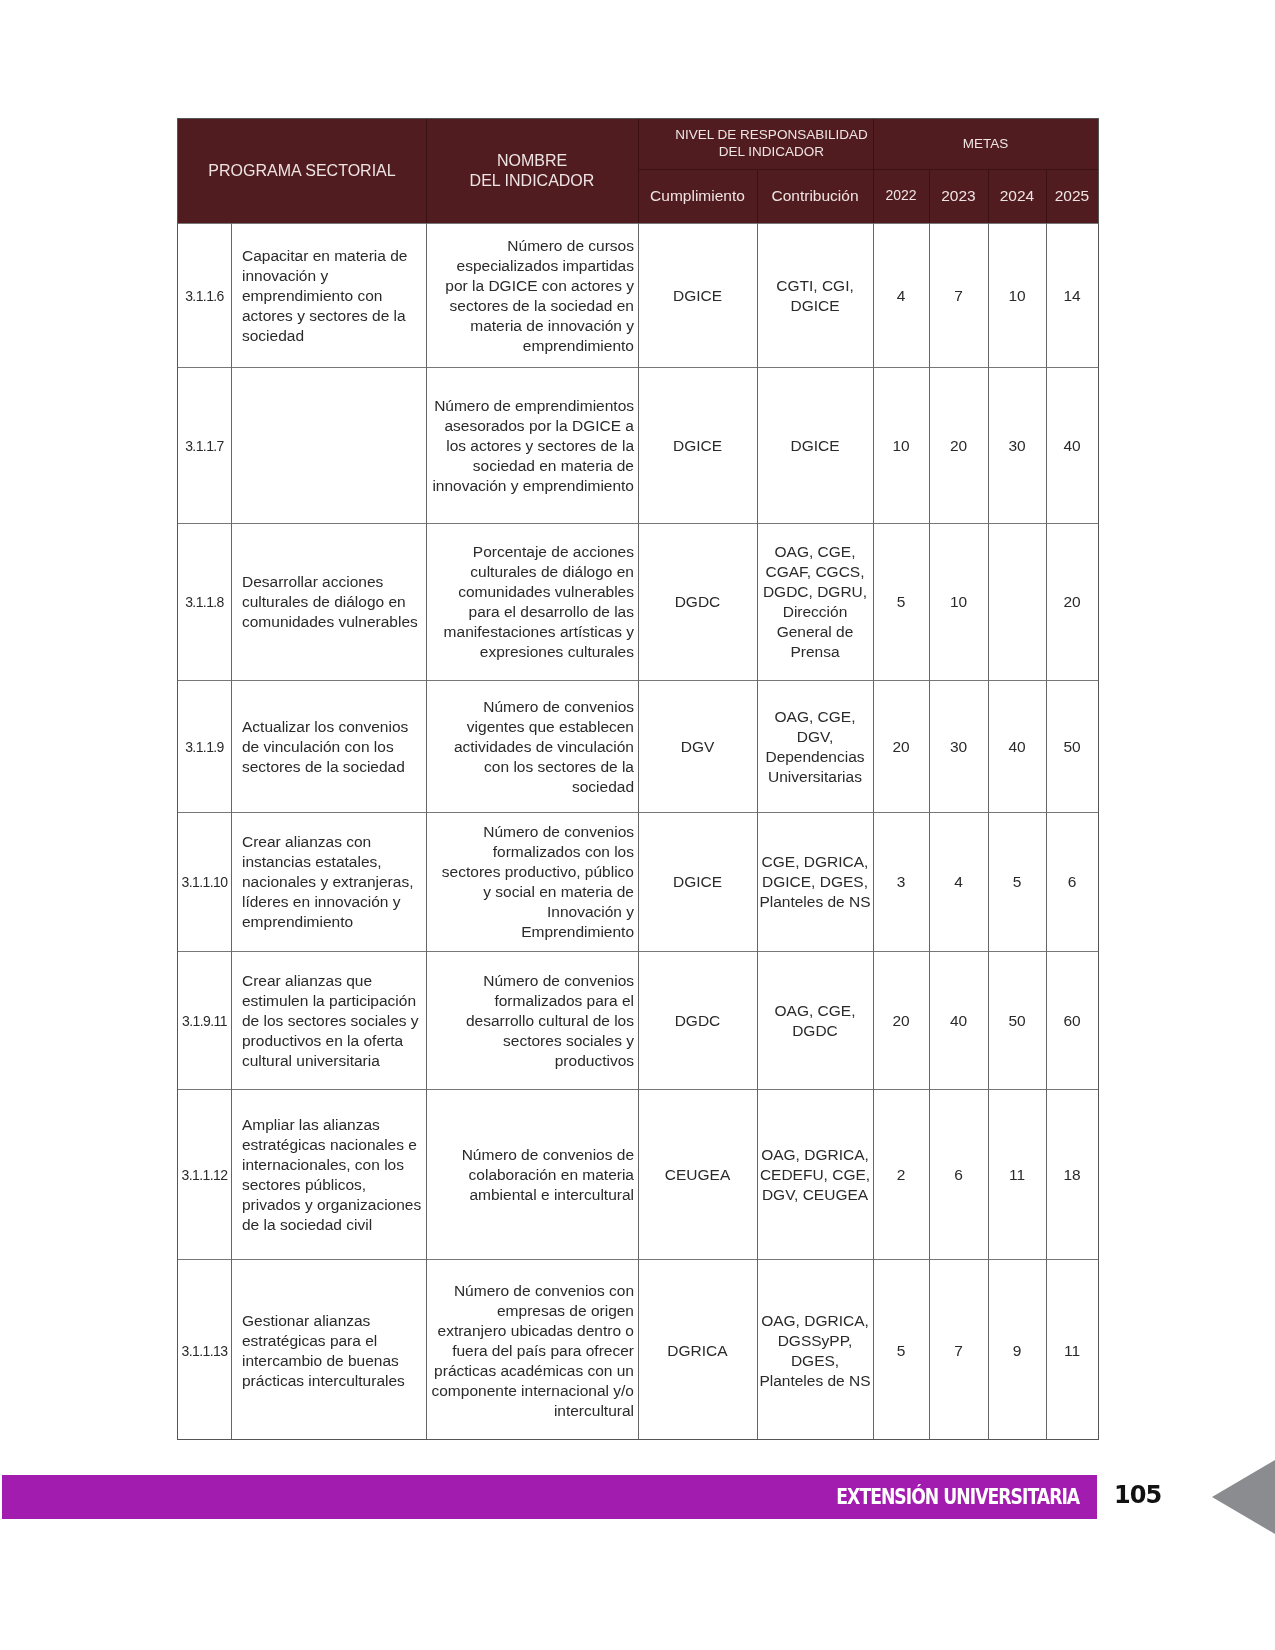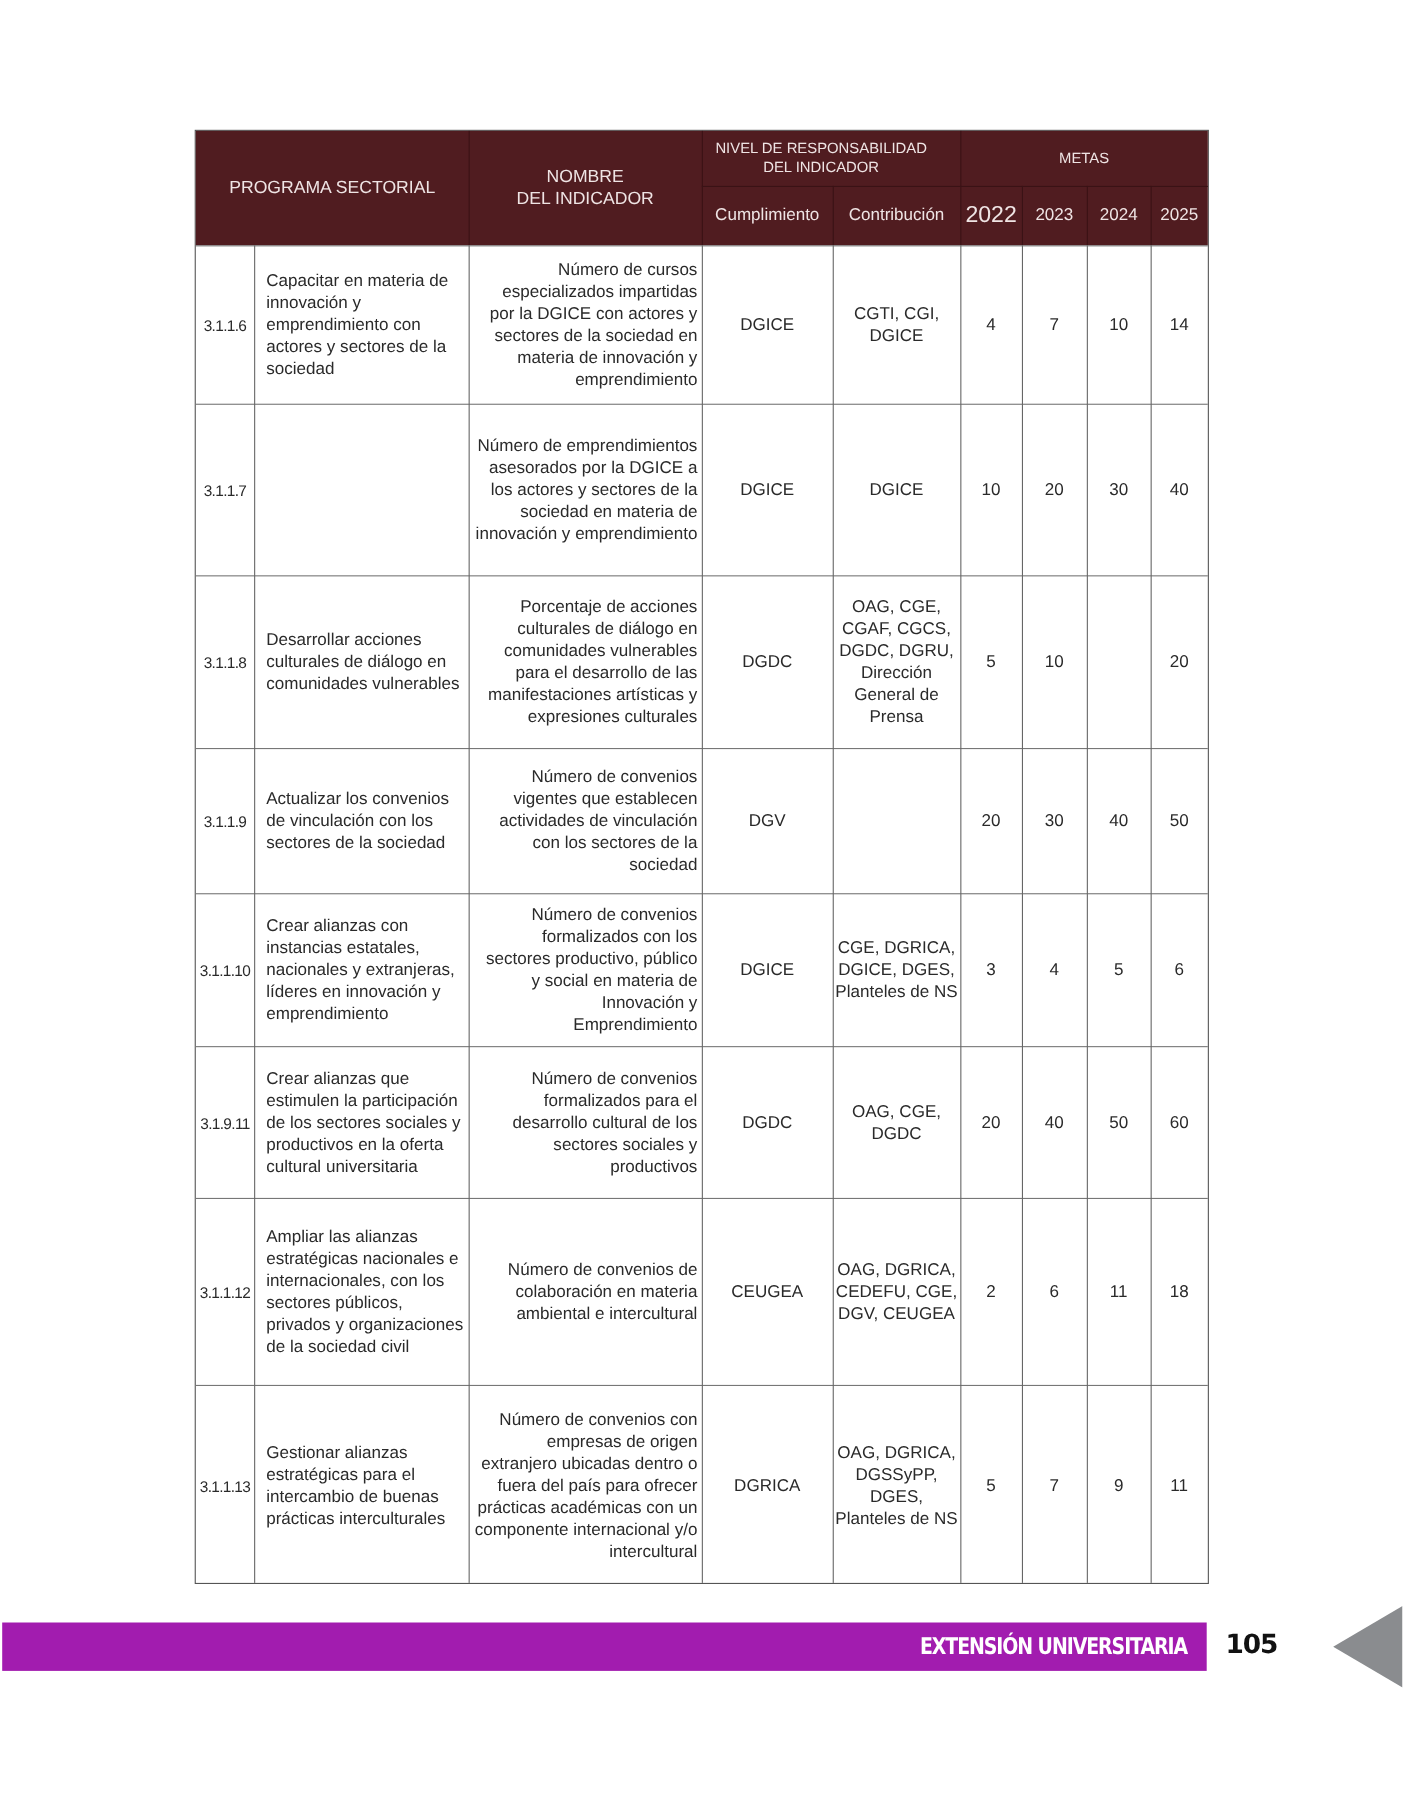--- a/index.html
+++ b/index.html
@@ -34,26 +34,26 @@
          border-top:37px solid transparent; border-bottom:37px solid transparent; border-right:63px solid #8a8c8f; }
 </style>
 </head>
 <body>
 
 <div class="tbl">
   <div class="hdr">
     <div class="hcell" style="left:0;top:0;width:248px;height:104px;font-size:16px;">PROGRAMA SECTORIAL</div>
     <div class="hcell" style="left:248px;top:0;width:212px;height:104px;font-size:16px;white-space:pre-line;">NOMBRE
 DEL INDICADOR</div>
-    <div class="hcell" style="left:451px;top:0;width:235px;height:50px;font-size:13.5px;white-space:pre-line;">NIVEL DE RESPONSABILIDAD
+    <div class="hcell" style="left:476px;top:0;width:235px;height:50px;font-size:13.5px;white-space:pre-line;">NIVEL DE RESPONSABILIDAD
 DEL INDICADOR</div>
     <div class="hcell" style="left:695px;top:0;width:225px;height:50px;font-size:13.5px;">METAS</div>
     <div class="hcell" style="left:460px;top:50px;width:119px;height:54px;font-size:15.5px;">Cumplimiento</div>
     <div class="hcell" style="left:579px;top:50px;width:116px;height:54px;font-size:15.5px;">Contribución</div>
-    <div class="hcell" style="left:695px;top:50px;width:56px;height:54px;font-size:21px;">2022</div>
+    <div class="hcell" style="left:695px;top:50px;width:56px;height:54px;font-size:14px;">2022</div>
     <div class="hcell" style="left:751px;top:50px;width:59px;height:54px;font-size:15.5px;">2023</div>
     <div class="hcell" style="left:810px;top:50px;width:58px;height:54px;font-size:15.5px;">2024</div>
     <div class="hcell" style="left:868px;top:50px;width:52px;height:54px;font-size:15.5px;">2025</div>
     <div class="hdiv" style="left:248px;top:0;width:1px;height:104px;"></div>
     <div class="hdiv" style="left:460px;top:0;width:1px;height:104px;"></div>
     <div class="hdiv" style="left:695px;top:0;width:1px;height:104px;"></div>
     <div class="hdiv" style="left:460px;top:50px;width:460px;height:1px;"></div>
     <div class="hdiv" style="left:579px;top:50px;width:1px;height:54px;"></div>
     <div class="hdiv" style="left:751px;top:50px;width:1px;height:54px;"></div>
     <div class="hdiv" style="left:810px;top:50px;width:1px;height:54px;"></div>
@@ -148,20 +148,23 @@
         </div>
         <div class="cell c-prog">
           <span>Actualizar los convenios de vinculación con los sectores de la sociedad</span>
         </div>
         <div class="cell c-ind">
           <span>Número de convenios vigentes que establecen actividades de vinculación con los sectores de la sociedad</span>
         </div>
         <div class="cell c-cum">
           <span>DGV</span>
         </div>
+        <div class="cell c-con">
+          <span>OAG, CGE, DGV, Dependencias Universitarias</span>
+        </div>
         <div class="cell c-y0">
           <span>20</span>
         </div>
         <div class="cell c-y1">
           <span>30</span>
         </div>
         <div class="cell c-y2">
           <span>40</span>
         </div>
         <div class="cell c-y3">

